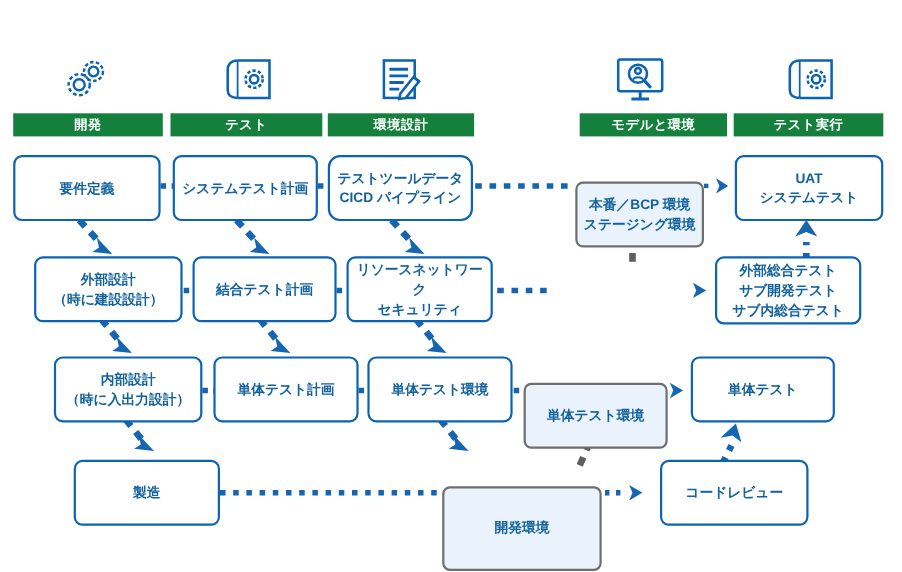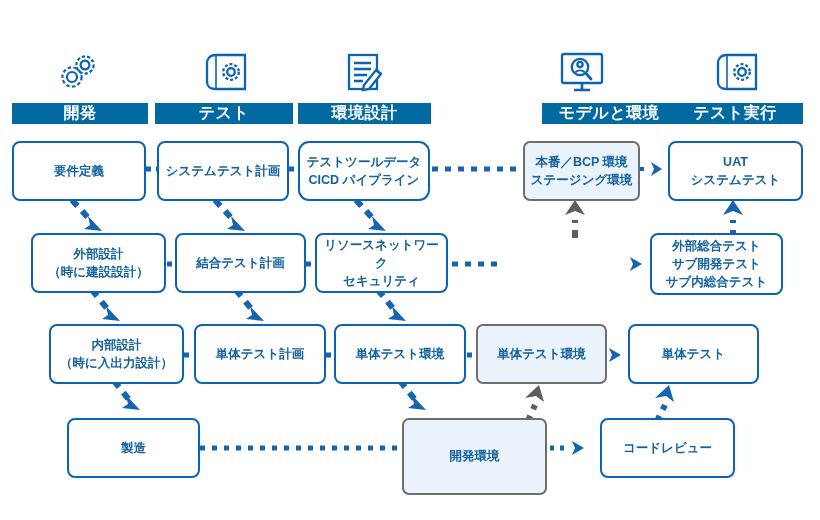--- a/index.html
+++ b/index.html
@@ -14,23 +14,23 @@
     position: relative;
     width: 820px;
     height: 520px;
     background: #ffffff;
     overflow: hidden;
   }
   
   .col-header {
     position: absolute;
     height: 21px;
-    background: #0369a1;
+    background: #15803d;
     color: #ffffff;
-    font-size: 16px;
+    font-size: 12px;
     font-weight: bold;
     display: flex;
     align-items: center;
     justify-content: center;
     letter-spacing: 0.5px;
     white-space: nowrap;
   }
   .col-icon {
     position: absolute;
     width: 52px;
@@ -54,20 +54,21 @@
     align-items: center;
     justify-content: center;
     text-align: center;
     padding: 2px 4px;
     white-space: pre-line;
   }
   .node.env {
     border: 2px solid #6e6e6e;
     background: #eaf2fb;
     border-radius: 7px;
+    margin-top: 24px;
   }
   
   .conn {
     position: absolute;
   }
   .conn svg {
     display: block;
     overflow: visible;
   }
 </style>
@@ -129,21 +130,21 @@
       <g transform="translate(31,22)">
         <circle cx="0" cy="0" r="3.8"></circle>
         <circle cx="0" cy="0" r="7.8" stroke-dasharray="3 2"></circle>
       </g>
     </svg>
   </div>
 
   <div class="col-header" style="left:12px; top:103px; width:136px;">開発</div>
   <div class="col-header" style="left:155px; top:103px; width:138px;">テスト</div>
   <div class="col-header" style="left:298px; top:103px; width:133px;">環境設計</div>
-  <div class="col-header" style="left:542px; top:103px; width:134px;">モデルと環境</div>
+  <div class="col-header" style="left:527px; top:103px; width:134px;">モデルと環境</div>
   <div class="col-header" style="left:667px; top:103px; width:136px;">テスト実行</div>
 
   <div class="conn" style="left:145px; top:163px;">
     <svg width="14" height="12">
         <path d="M1 6 H13" stroke="#1565b0" stroke-width="5" stroke-dasharray="5 5"></path>
       </svg>
   </div>
   <div class="conn" style="left:288px; top:163px;">
     <svg width="14" height="12">
         <path d="M1 6 H13" stroke="#1565b0" stroke-width="5" stroke-dasharray="5 5"></path>

